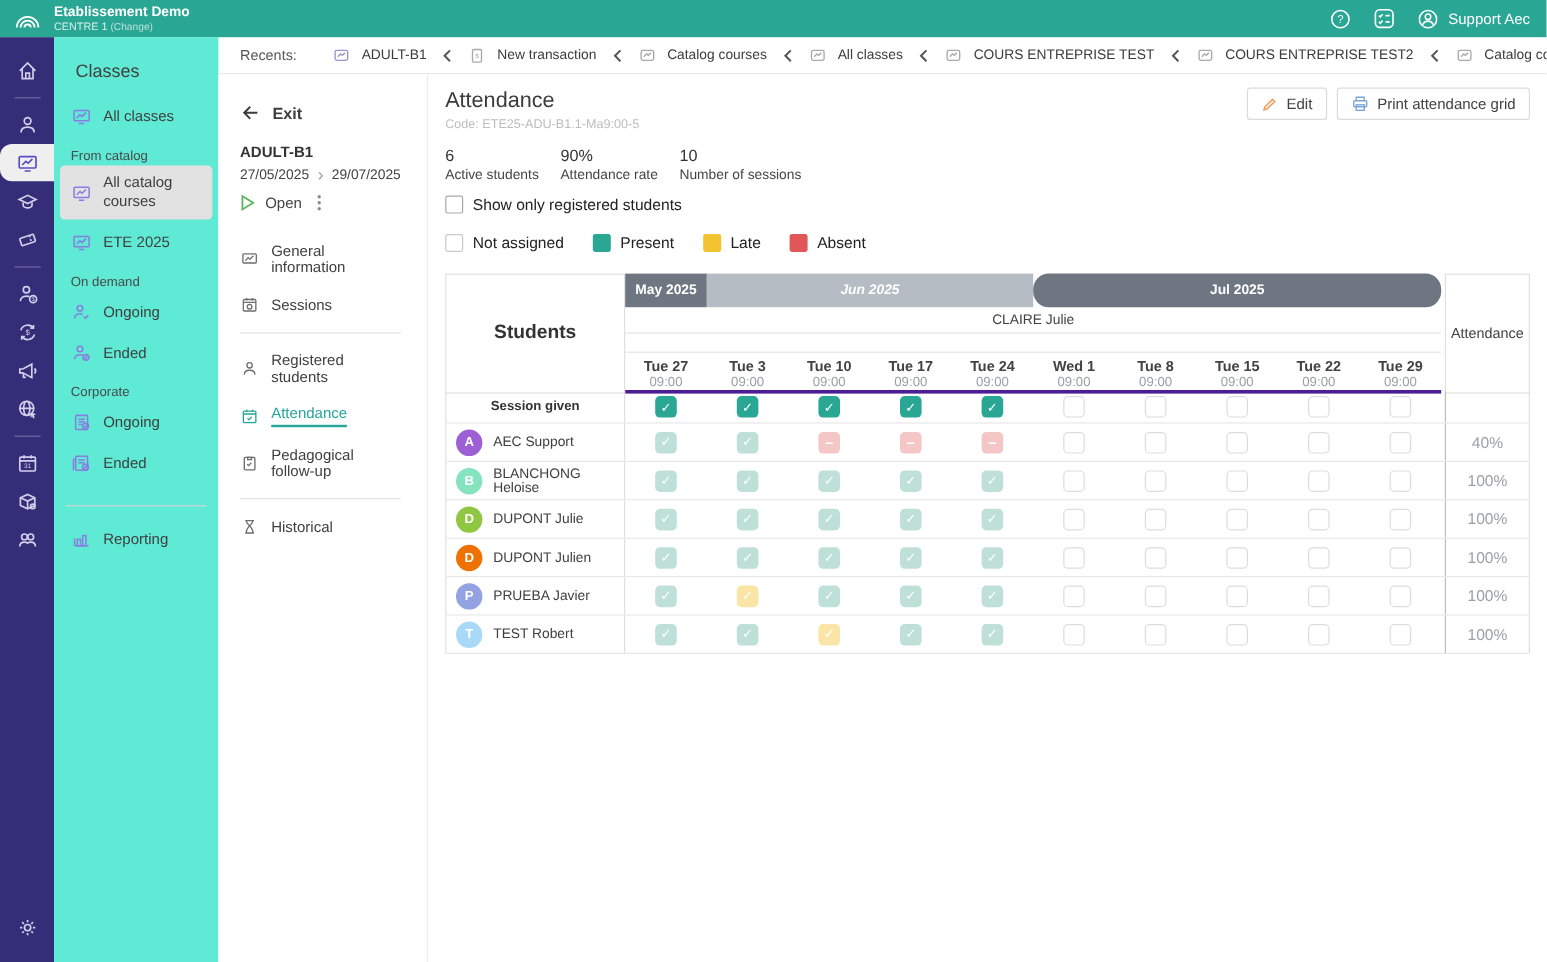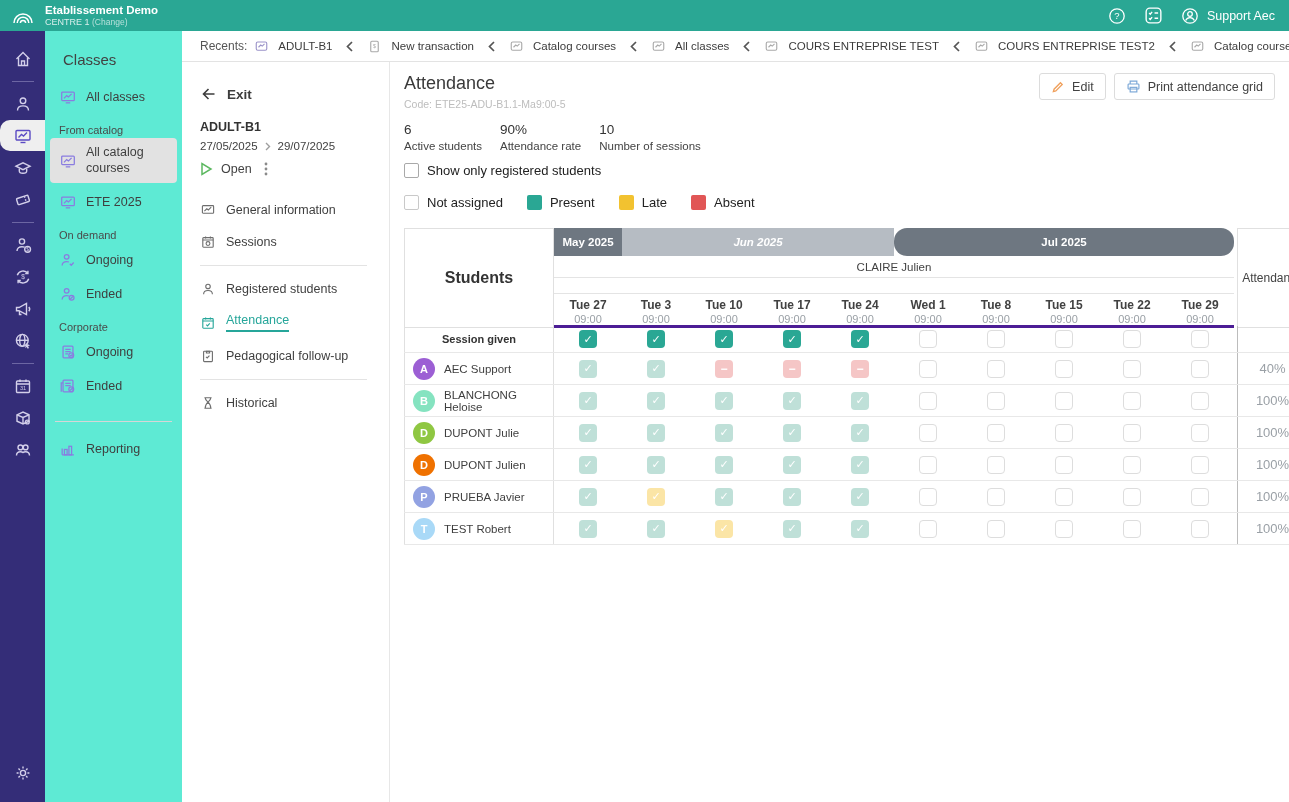--- a/index.html
+++ b/index.html
@@ -35,30 +35,30 @@
   .sb-item { display:flex; align-items:center; gap:9px; padding:8px 4px 8px 14px; font-size:12.5px; cursor:pointer; }
   .sb-item svg { color:#8a7ce0; flex:0 0 auto; }
   .sb-item.active { background:#e2e2e2; border-radius:4px; margin:2px 5px; padding:7px 4px 7px 9px;justify-content:flex-end; }
   .sb-section { font-size:11px; color:#4a4a4a; margin:10px 0 2px 14px; }
   .sb-divider { height:1px; background:#d6d6d6; margin:18px 10px 10px 10px; }
   .two-line { line-height:1.25; }
 
   
   .rightcol { flex:1; display:flex; flex-direction:column; min-width:0; }
   .recents { height:31px; border-bottom:1px solid #e3e3e3; display:flex; align-items:center; padding:0 10px 0 18px; flex:0 0 auto; }
-  .recents-label { font-size:12px; color:#555; margin-right:7px; }
+  .recents-label { font-size:12px; color:#555; margin-right:30px; }
   .crumb { display:flex; align-items:center; gap:9px; font-size:11.5px; color:#3c3c3c; cursor:pointer; white-space:nowrap; }
   .crumb svg { color:#9b93c9; }
   .crumb.gray svg { color:#a9a9a9; }
   .crumb-sep { margin:0 14px; display:flex; align-items:center; }
 
   .content { flex:1; display:flex; min-height:0; }
 
   
-  .cpanel { width:208px; border-right:1px solid #e7e7e7; padding:24px 22px 0 18px; background:#fff; flex:0 0 auto; }
+  .cpanel { width:175px; border-right:1px solid #e7e7e7; padding:24px 22px 0 18px; background:#fff; flex:0 0 auto; }
   .exit { display:flex; align-items:center; gap:11px; font-size:13.5px; font-weight:bold; color:#3d3d3d; cursor:pointer; }
   .cname { font-weight:bold; font-size:12.5px; color:#333; margin-top:18px; }
   .cdates { font-size:11.5px; color:#424242; margin-top:6px; display:flex; align-items:center; gap:7px; }
   .copen { display:flex; align-items:center; gap:8px; margin-top:10px; font-size:12.5px; color:#424242; }
   .copen .dots { margin-left:4px; cursor:pointer; display:flex; }
   .cnav { margin-top:18px; }
   .cnav-item { display:flex; align-items:center; gap:10px; font-size:12.5px; color:#3f3f3f; padding:8px 0; cursor:pointer; }
   .cnav-item svg { color:#6e6e6e; flex:0 0 auto; }
   .cnav-item.active { color:#26a69a; }
   .cnav-item.active svg { color:#26a69a; }
@@ -566,21 +566,21 @@
 
           <div class="gtable">
             <div class="ghead">
               <div class="gh-students">Students</div>
               <div class="gh-mid">
                 <div class="months">
                   <div class="month m1 shade-dark">May 2025</div>
                   <div class="month m4 shade-light">Jun 2025</div>
                   <div class="month m5 shade-dark">Jul 2025</div>
                 </div>
-                <div class="teacher-row">CLAIRE Julien</div>
+                <div class="teacher-row">CLAIRE Julie</div>
                 <div class="spacer-row"></div>
                 <div class="dates-row">
                   <div class="date-cell">
                       <div class="date-day">Tue 27</div>
                       <div class="date-time">09:00</div>
                     </div>
                   <div class="date-cell">
                       <div class="date-day">Tue 3</div>
                       <div class="date-time">09:00</div>
                     </div>

